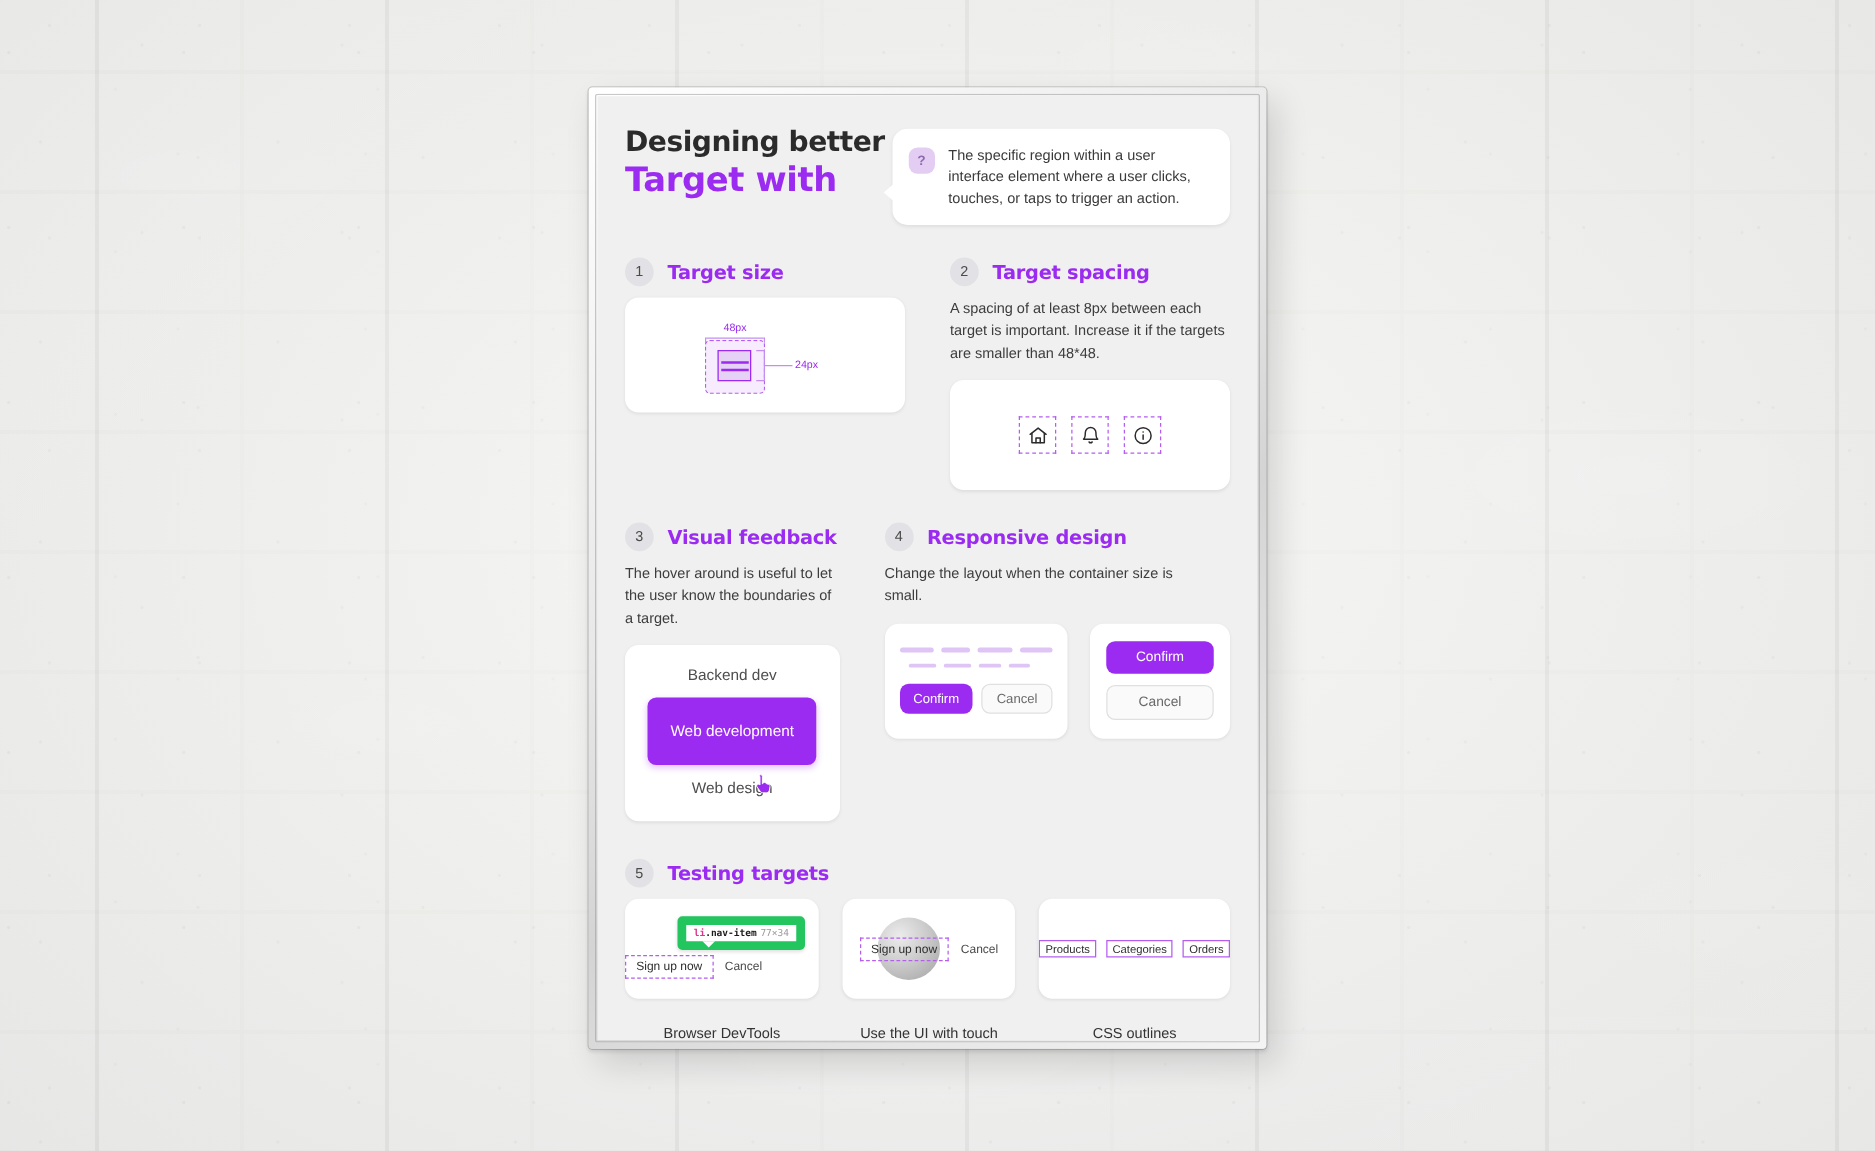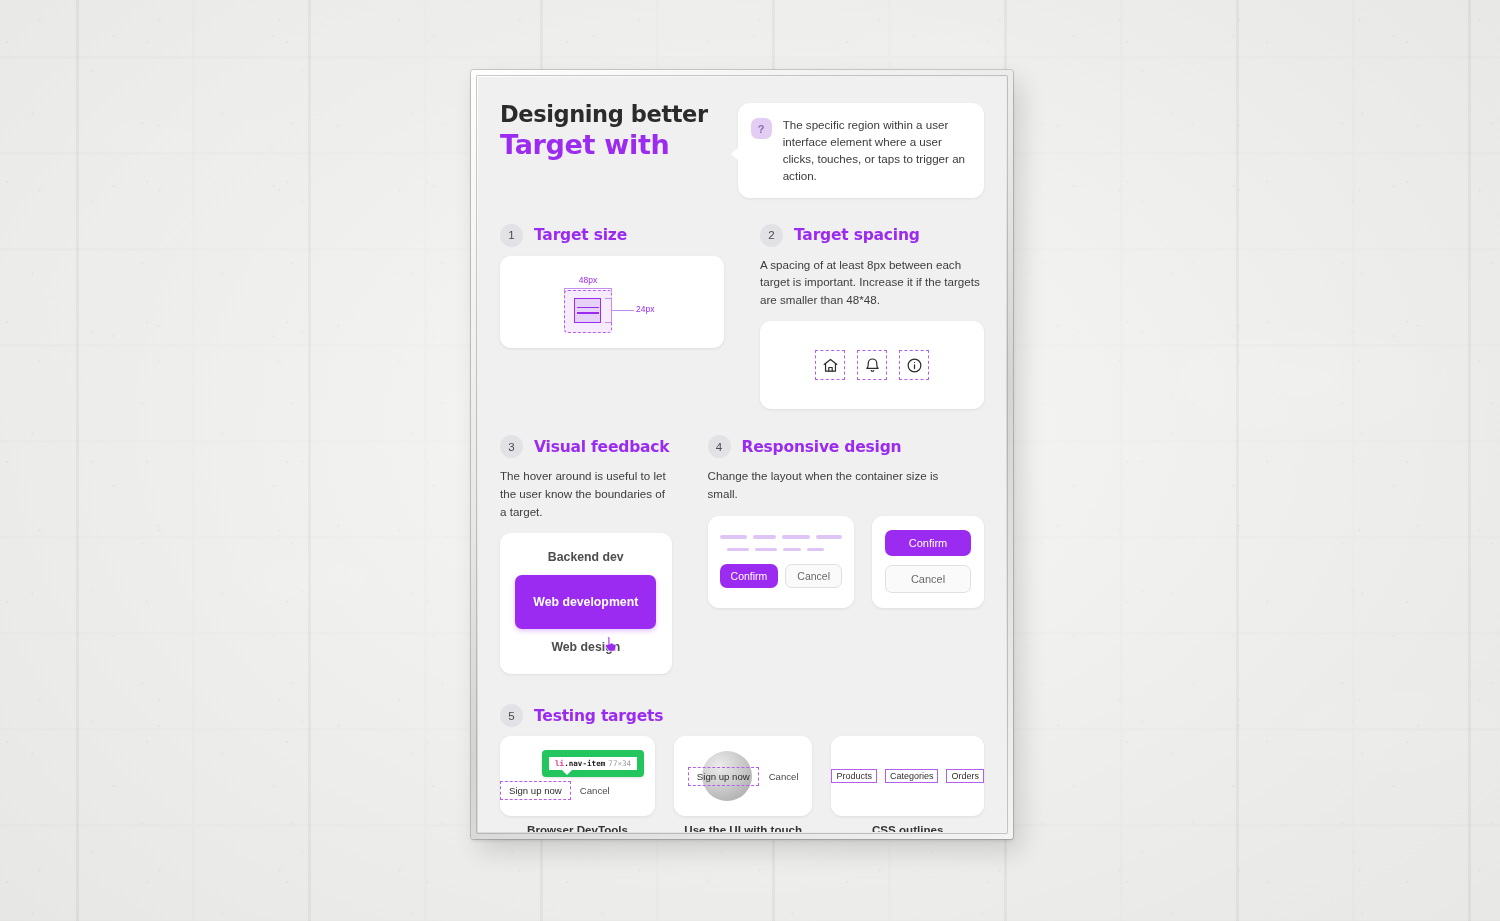--- a/index.html
+++ b/index.html
@@ -111,21 +111,21 @@
     height: 100%;
     background: #f0f0f0;
     overflow: hidden;
     padding: 22px 22px 0 22px;
   }
 
   
   .header {
     display: flex;
     align-items: flex-start;
-    gap: 30px;
+    gap: 6px;
     margin-bottom: 26px;
   }
   .titles { padding-top: 2px; white-space: nowrap; }
   .title-1 {
     font-family: "DejaVu Sans", sans-serif;
     font-size: 22.5px;
     font-weight: 700;
     color: #2b2b2b;
     letter-spacing: -0.4px;
     line-height: 1.18;
@@ -320,21 +320,20 @@
   .spacing-tile svg { display: block; }
 
   
   .card-feedback {
     padding: 13px 0 16px 0;
     display: flex;
     flex-direction: column;
     align-items: center;
     gap: 7px;
     position: relative;
-    font-weight: bold;
   }
   .fb-item {
     font-size: 12.3px;
     color: #4d4d4d;
     padding: 4px 14px;
   }
   .fb-item.active {
     background: #9b2bf0;
     color: #ffffff;
     border-radius: 7px;
@@ -415,23 +414,23 @@
     box-shadow: 0 1px 3px rgba(0,0,0,0.08);
     height: 80px;
     position: relative;
     display: flex;
     align-items: center;
     justify-content: center;
     overflow: hidden;
   }
   .test-caption {
     text-align: center;
-    margin-top: 7px;
+    margin-top: 21px;
     font-size: 11.6px;
-    font-weight: 700;
+    font-weight: 400;
     color: #333333;
   }
 
   
   .dev-wrap { position: relative; width: 155px; height: 52px; }
   .dev-tooltip {
     position: absolute;
     left: 42px; top: 0;
     background: #ffffff;
     border: 7px solid #22c55e;

